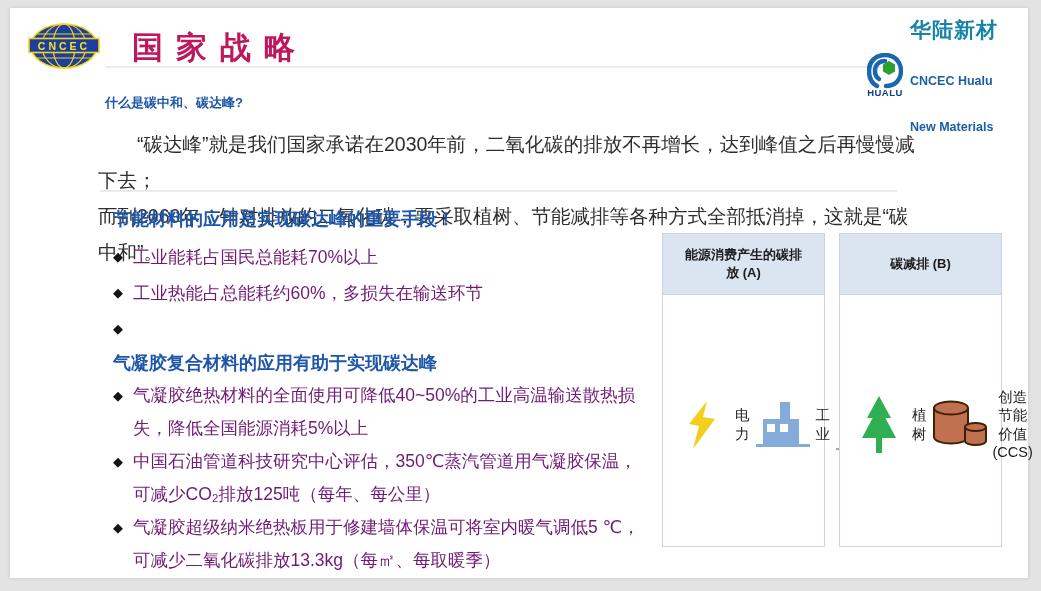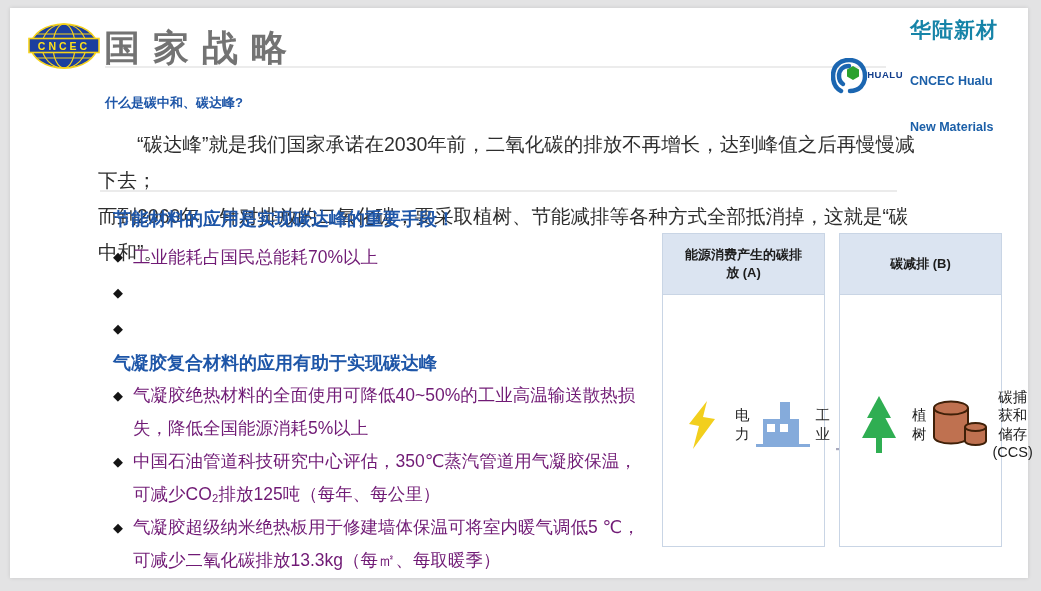--- a/index.html
+++ b/index.html
@@ -8,28 +8,28 @@
     background:#e3e3e4;
     font-family:"Liberation Sans","DejaVu Sans",sans-serif;
     overflow:hidden;
   }
   .slide{
     position:absolute;left:10px;top:8px;width:1018px;height:570px;
     background:#ffffff;
     box-shadow:0 0 4px rgba(0,0,0,0.12);
   }
   
-  .brand{position:absolute;left:18px;top:13px;display:flex;align-items:center;gap:4px;}
+  .brand{position:absolute;left:18px;top:13px;display:flex;align-items:center;gap:32px;}
   .slide-title{
-    font-size:36px;font-weight:bold;color:#737373;letter-spacing:13px;
+    font-size:31px;font-weight:bold;color:#be185d;letter-spacing:13px;
     font-family:"Liberation Serif","DejaVu Serif",serif;white-space:nowrap;
   }
   .rule1{position:absolute;left:95px;top:58px;width:781px;height:2px;background:#ececec;}
   .hualu{position:absolute;right:30px;top:10px;display:flex;align-items:center;gap:7px;}
-  .hualu-mark{display:flex;align-items:center;}
+  .hualu-mark{display:flex;flex-direction:column;align-items:center;}
   .hualu-mark .hualu-word{font-size:9.5px;font-weight:bold;color:#123d8c;letter-spacing:.5px;margin-top:-2px;}
   .hualu-text{display:flex;flex-direction:column;line-height:1.12;gap:32px;}
   .hualu-cn{font-size:21px;font-weight:bold;color:#1684a8;letter-spacing:1px;}
   .hualu-en{font-size:12.5px;font-weight:bold;color:#1b5fa8;}
   
   .intro-heading{position:absolute;left:95px;top:86px;font-size:13px;font-weight:bold;color:#1e56a8;}
   .intro-text{position:absolute;left:88px;top:118px;width:824px;font-size:19.5px;color:#2e2e2e;line-height:36px;}
   .intro-text .pline:first-child{text-indent:2em;}
   .rule2{position:absolute;left:90px;top:182px;width:797px;height:2px;background:#ebebeb;}
   
@@ -109,20 +109,23 @@
     <div class="sec-heading">节能材料的应用是实现碳达峰的重要手段！</div>
     <ul class="bullets">
       <li>
         <span class="bullet-marker">◆</span>
         <div class="bullet-text">
             <div>工业能耗占国民总能耗70%以上</div>
           </div>
       </li>
       <li>
         <span class="bullet-marker">◆</span>
+        <div class="bullet-text">
+            <div>工业热能占总能耗约60%，多损失在输送环节</div>
+          </div>
       </li>
       <li>
         <span class="bullet-marker">◆</span>
       </li>
     </ul>
   </div>
 
   <div class="section sec2">
     <div class="sec-heading">气凝胶复合材料的应用有助于实现碳达峰</div>
     <ul class="bullets">
@@ -203,20 +206,20 @@
       <div class="ditem">
         <span class="ditem-icon">
           <svg width="58" height="52" viewBox="0 0 58 52">
             <path d="M3 9 L3 38 A17 6.5 0 0 0 37 38 L37 9" fill="#bf7150" stroke="#3f2008" stroke-width="2"></path>
             <ellipse cx="20" cy="9" rx="17" ry="6.5" fill="#bf7150" stroke="#3f2008" stroke-width="2"></ellipse>
             <path d="M34 28 L34 42 A10.5 4 0 0 0 55 42 L55 28" fill="#bf7150" stroke="#3f2008" stroke-width="2"></path>
             <ellipse cx="44.5" cy="28" rx="10.5" ry="4" fill="#bf7150" stroke="#3f2008" stroke-width="2"></ellipse>
           </svg>
         </span>
         <span class="ditem-label">
-          <div>碳捕获和储存</div>
+          <div>创造节能价值</div>
           <div>(CCS)</div>
         </span>
       </div>
     </div>
   </div>
 
 </div>
 
 </body></html>

